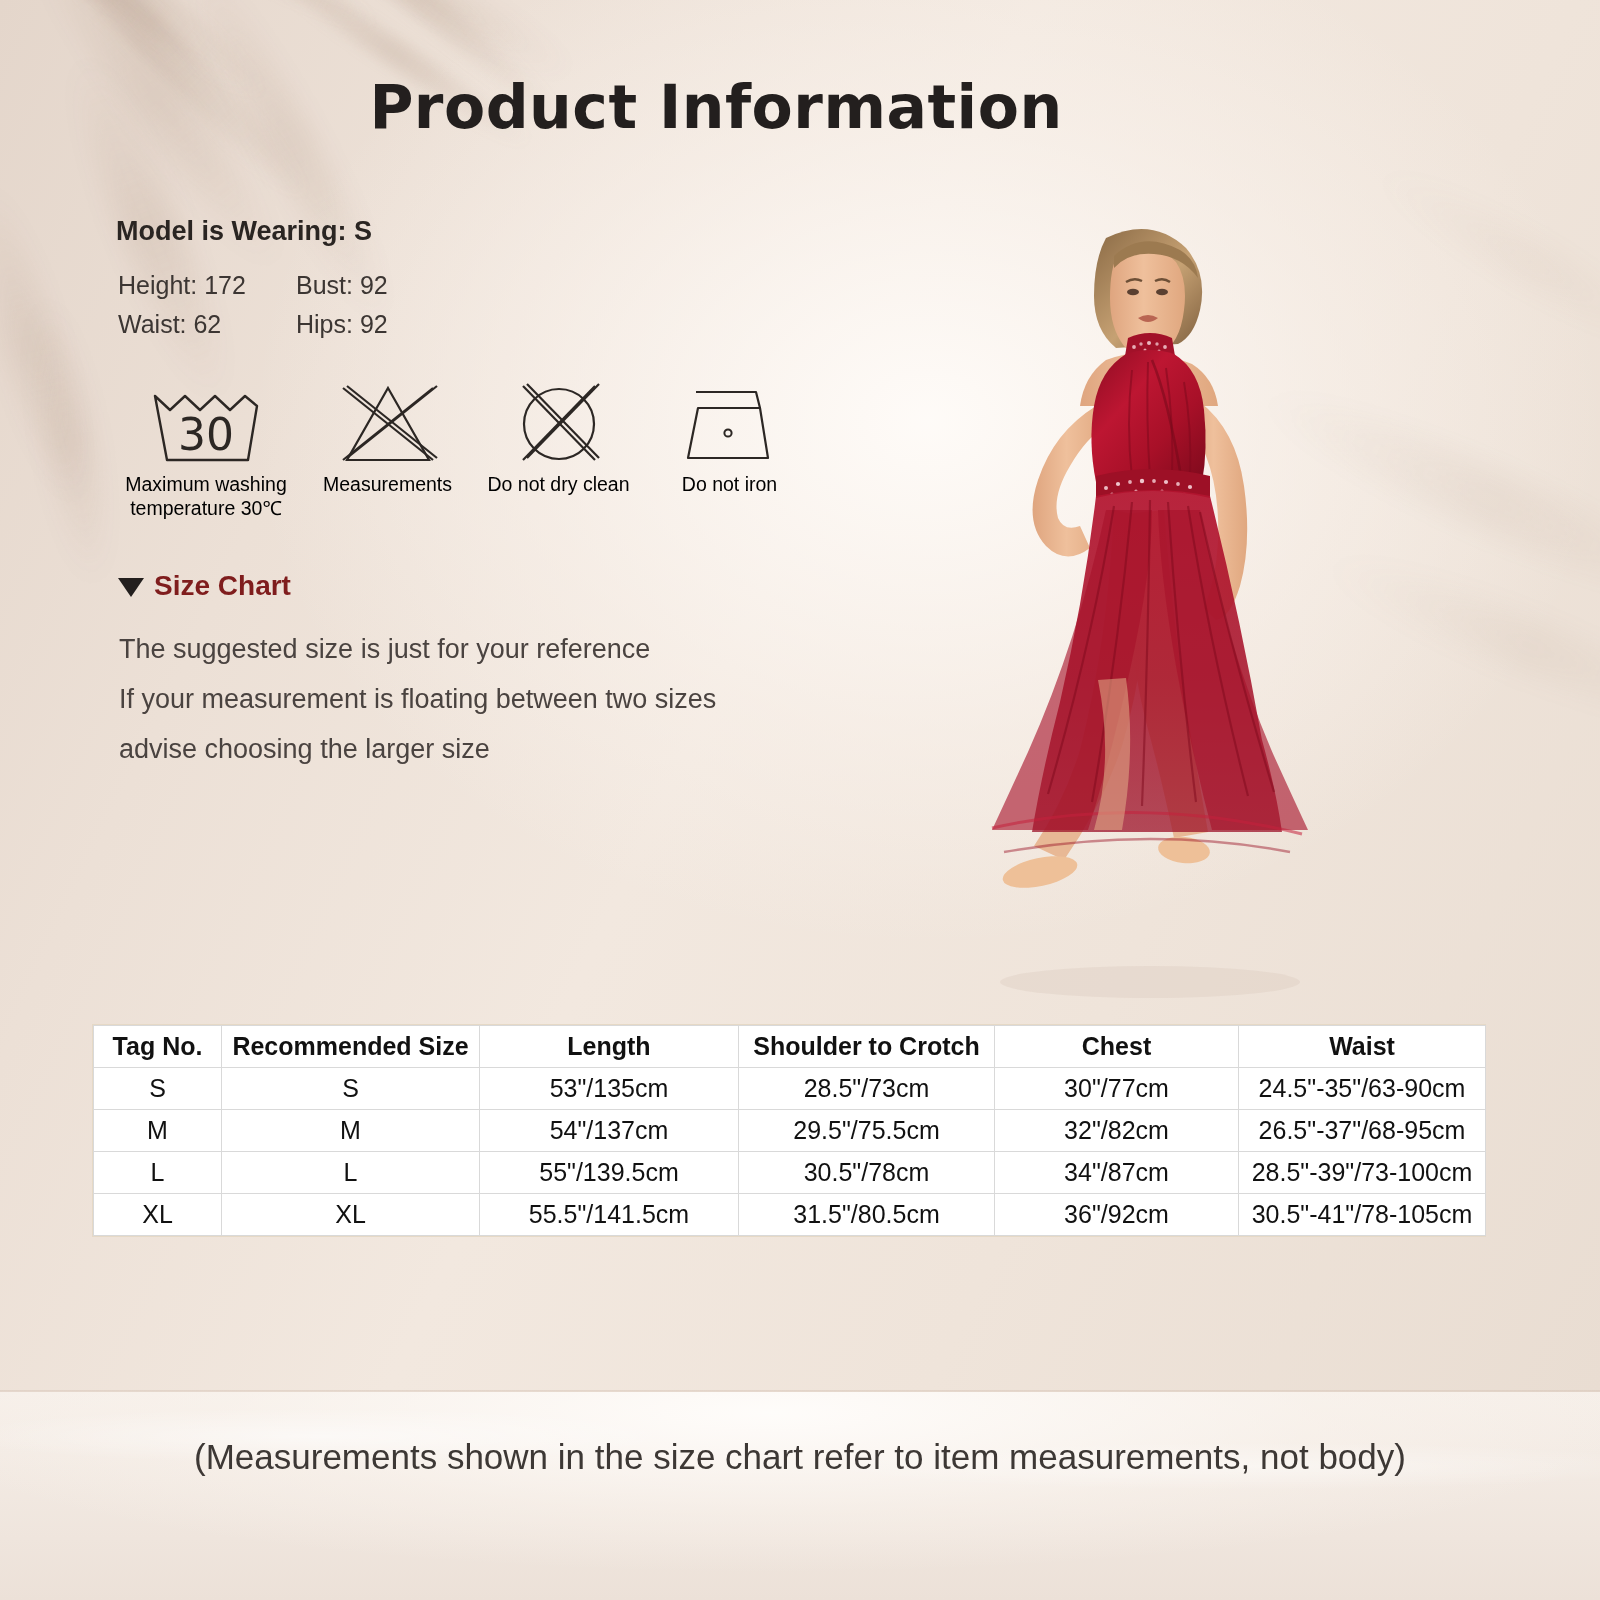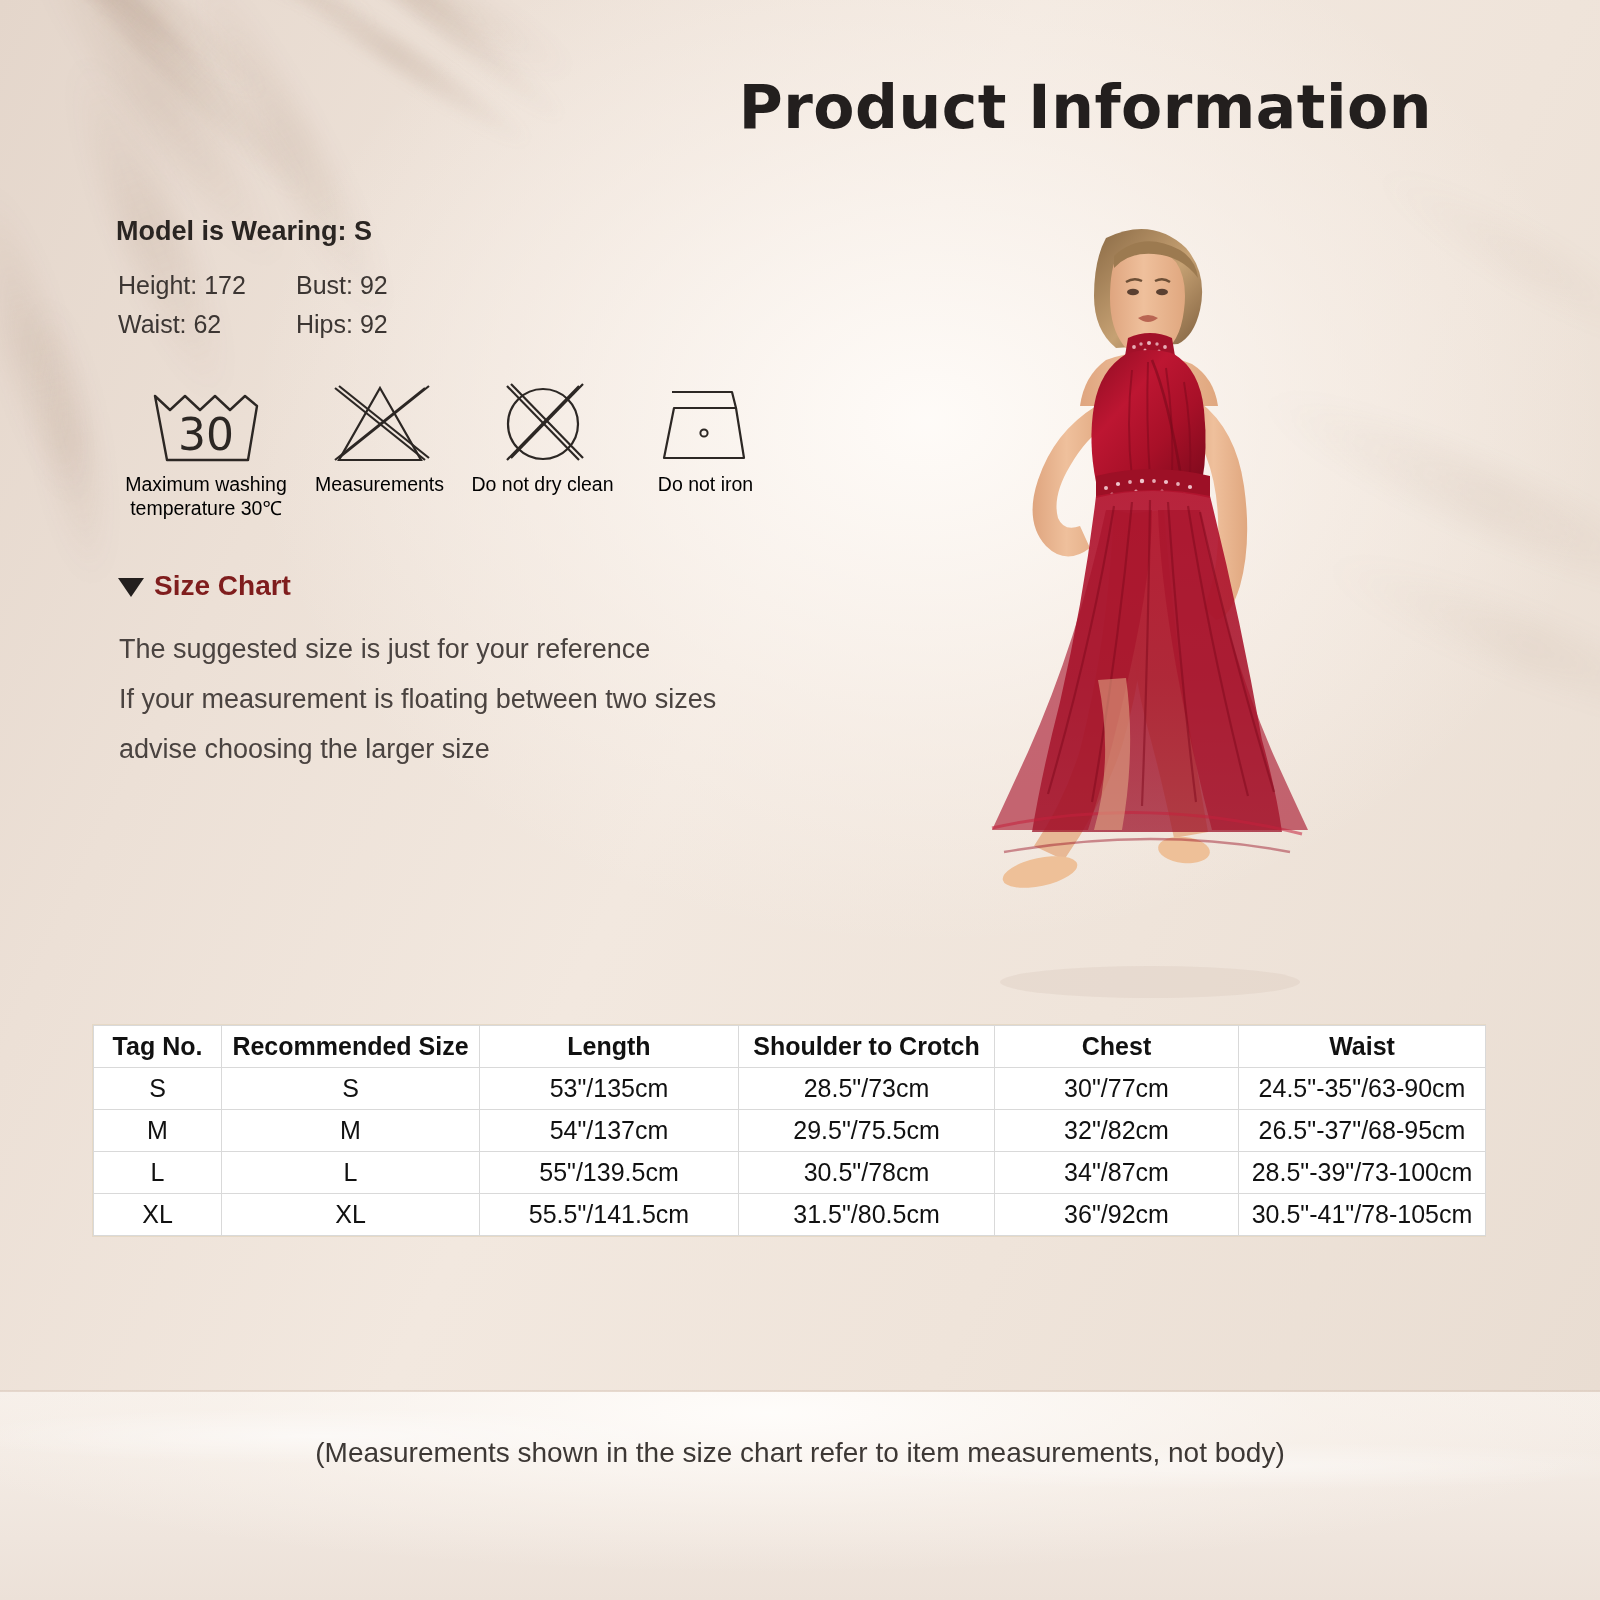--- a/index.html
+++ b/index.html
@@ -56,21 +56,21 @@
     filter: blur(7px);
     border-radius: 50%;
   }
   .frond.soft { filter: blur(13px); opacity:.75; }
 
   
   .title {
     position: absolute;
     left: 0; top: 72px;
     width: 1432px;
-    text-align: right;
+    text-align: center;
     font-size: 60px;
     font-weight: 700;
     letter-spacing: 0.5px;
     color: #231f1e;
     font-family: "DejaVu Sans", sans-serif;
   }
 
   
   .model-head {
     position: absolute;
@@ -88,21 +88,21 @@
   }
   .meas .row { display: flex; }
   .meas .c1 { width: 178px; }
   .meas .c2 { width: 160px; }
 
   
   .care {
     position: absolute;
     left: 118px; top: 378px;
     display: flex;
-    gap: 8px;
+    gap: 16px;
   }
   .care-item { width: 155px; text-align: center; }
   .care-item .glyph { height: 88px; display:flex; align-items:flex-end; justify-content:center; }
   .care-item .cap {
     font-size: 19.5px;
     color: #000000;
     line-height: 24px;
     margin-top: 6px;
     white-space: pre-line;
   }
@@ -182,21 +182,21 @@
   table.size col.c3 { width: 256px; }
   table.size col.c4 { width: 244px; }
   table.size col.c5 { width: 247px; }
 
   
   .footer {
     position: absolute;
     left: 0; top: 1437px;
     width: 1600px;
     text-align: center;
-    font-size: 28px;
+    font-size: 35px;
     color: #3d3835;
   }
 </style>
 </head>
 <body>
 
 <div class="page">
 
   <div class="bg-wall"></div>
   <div class="floor-edge"></div>

